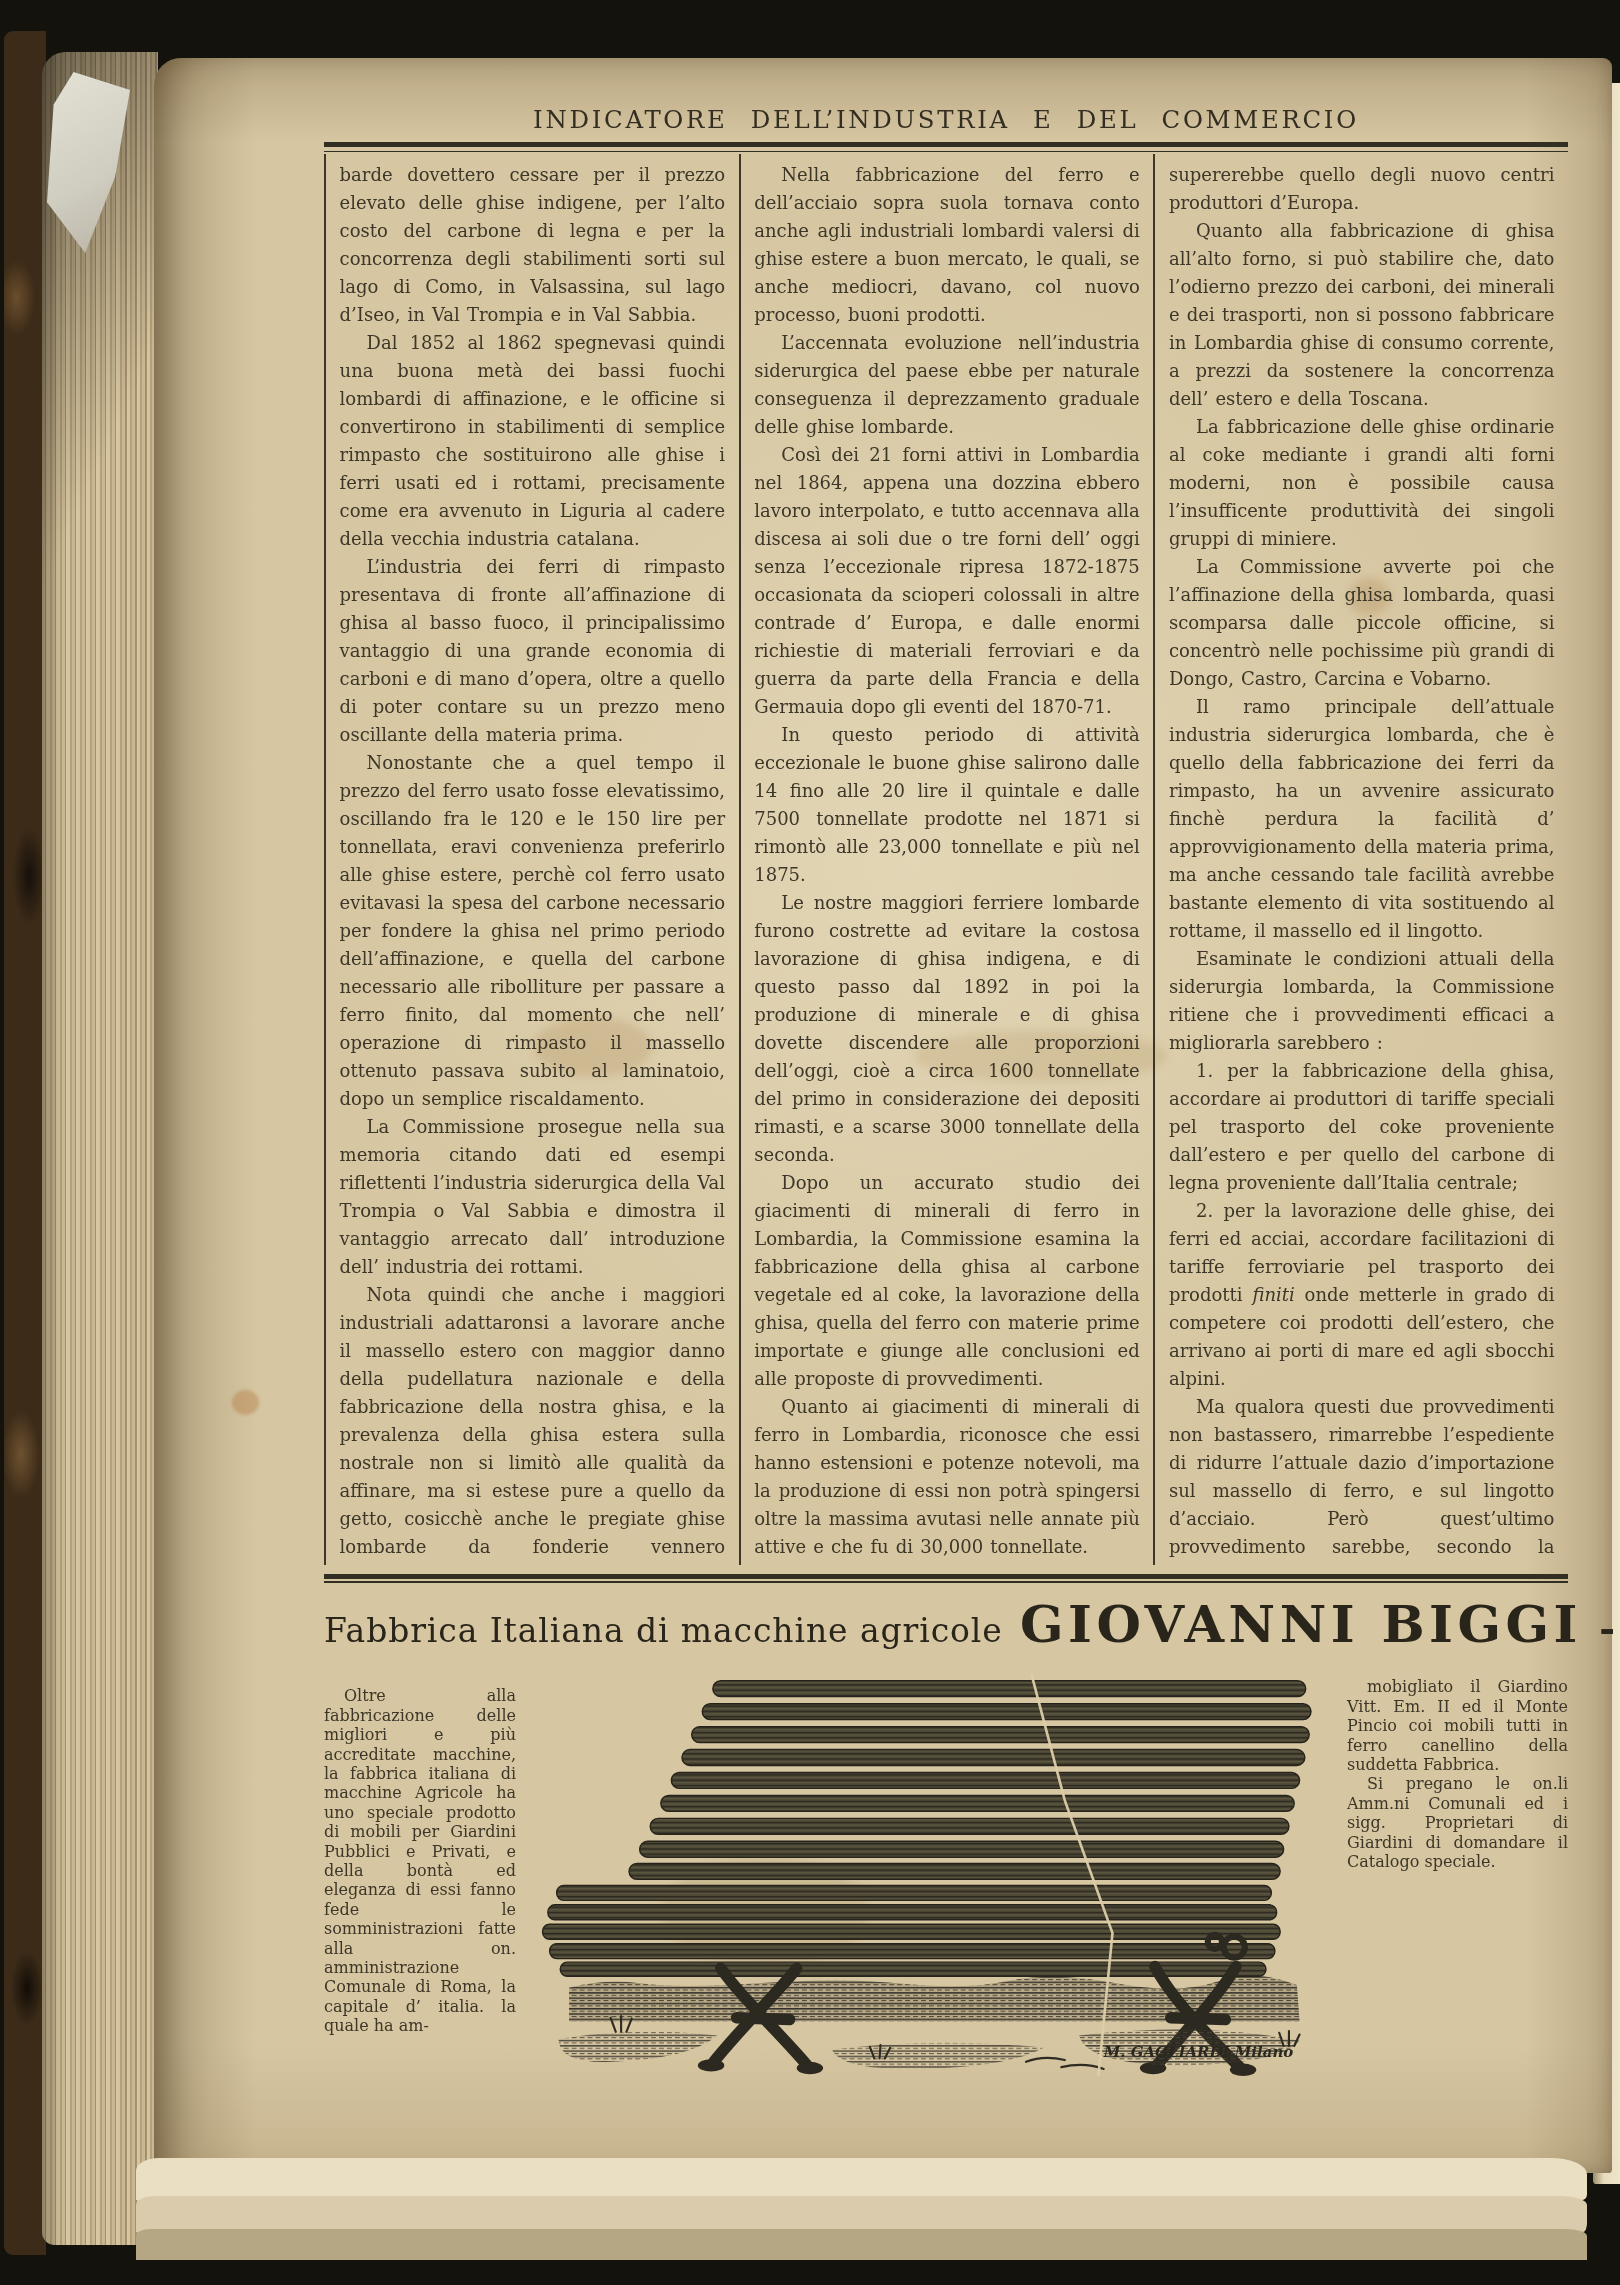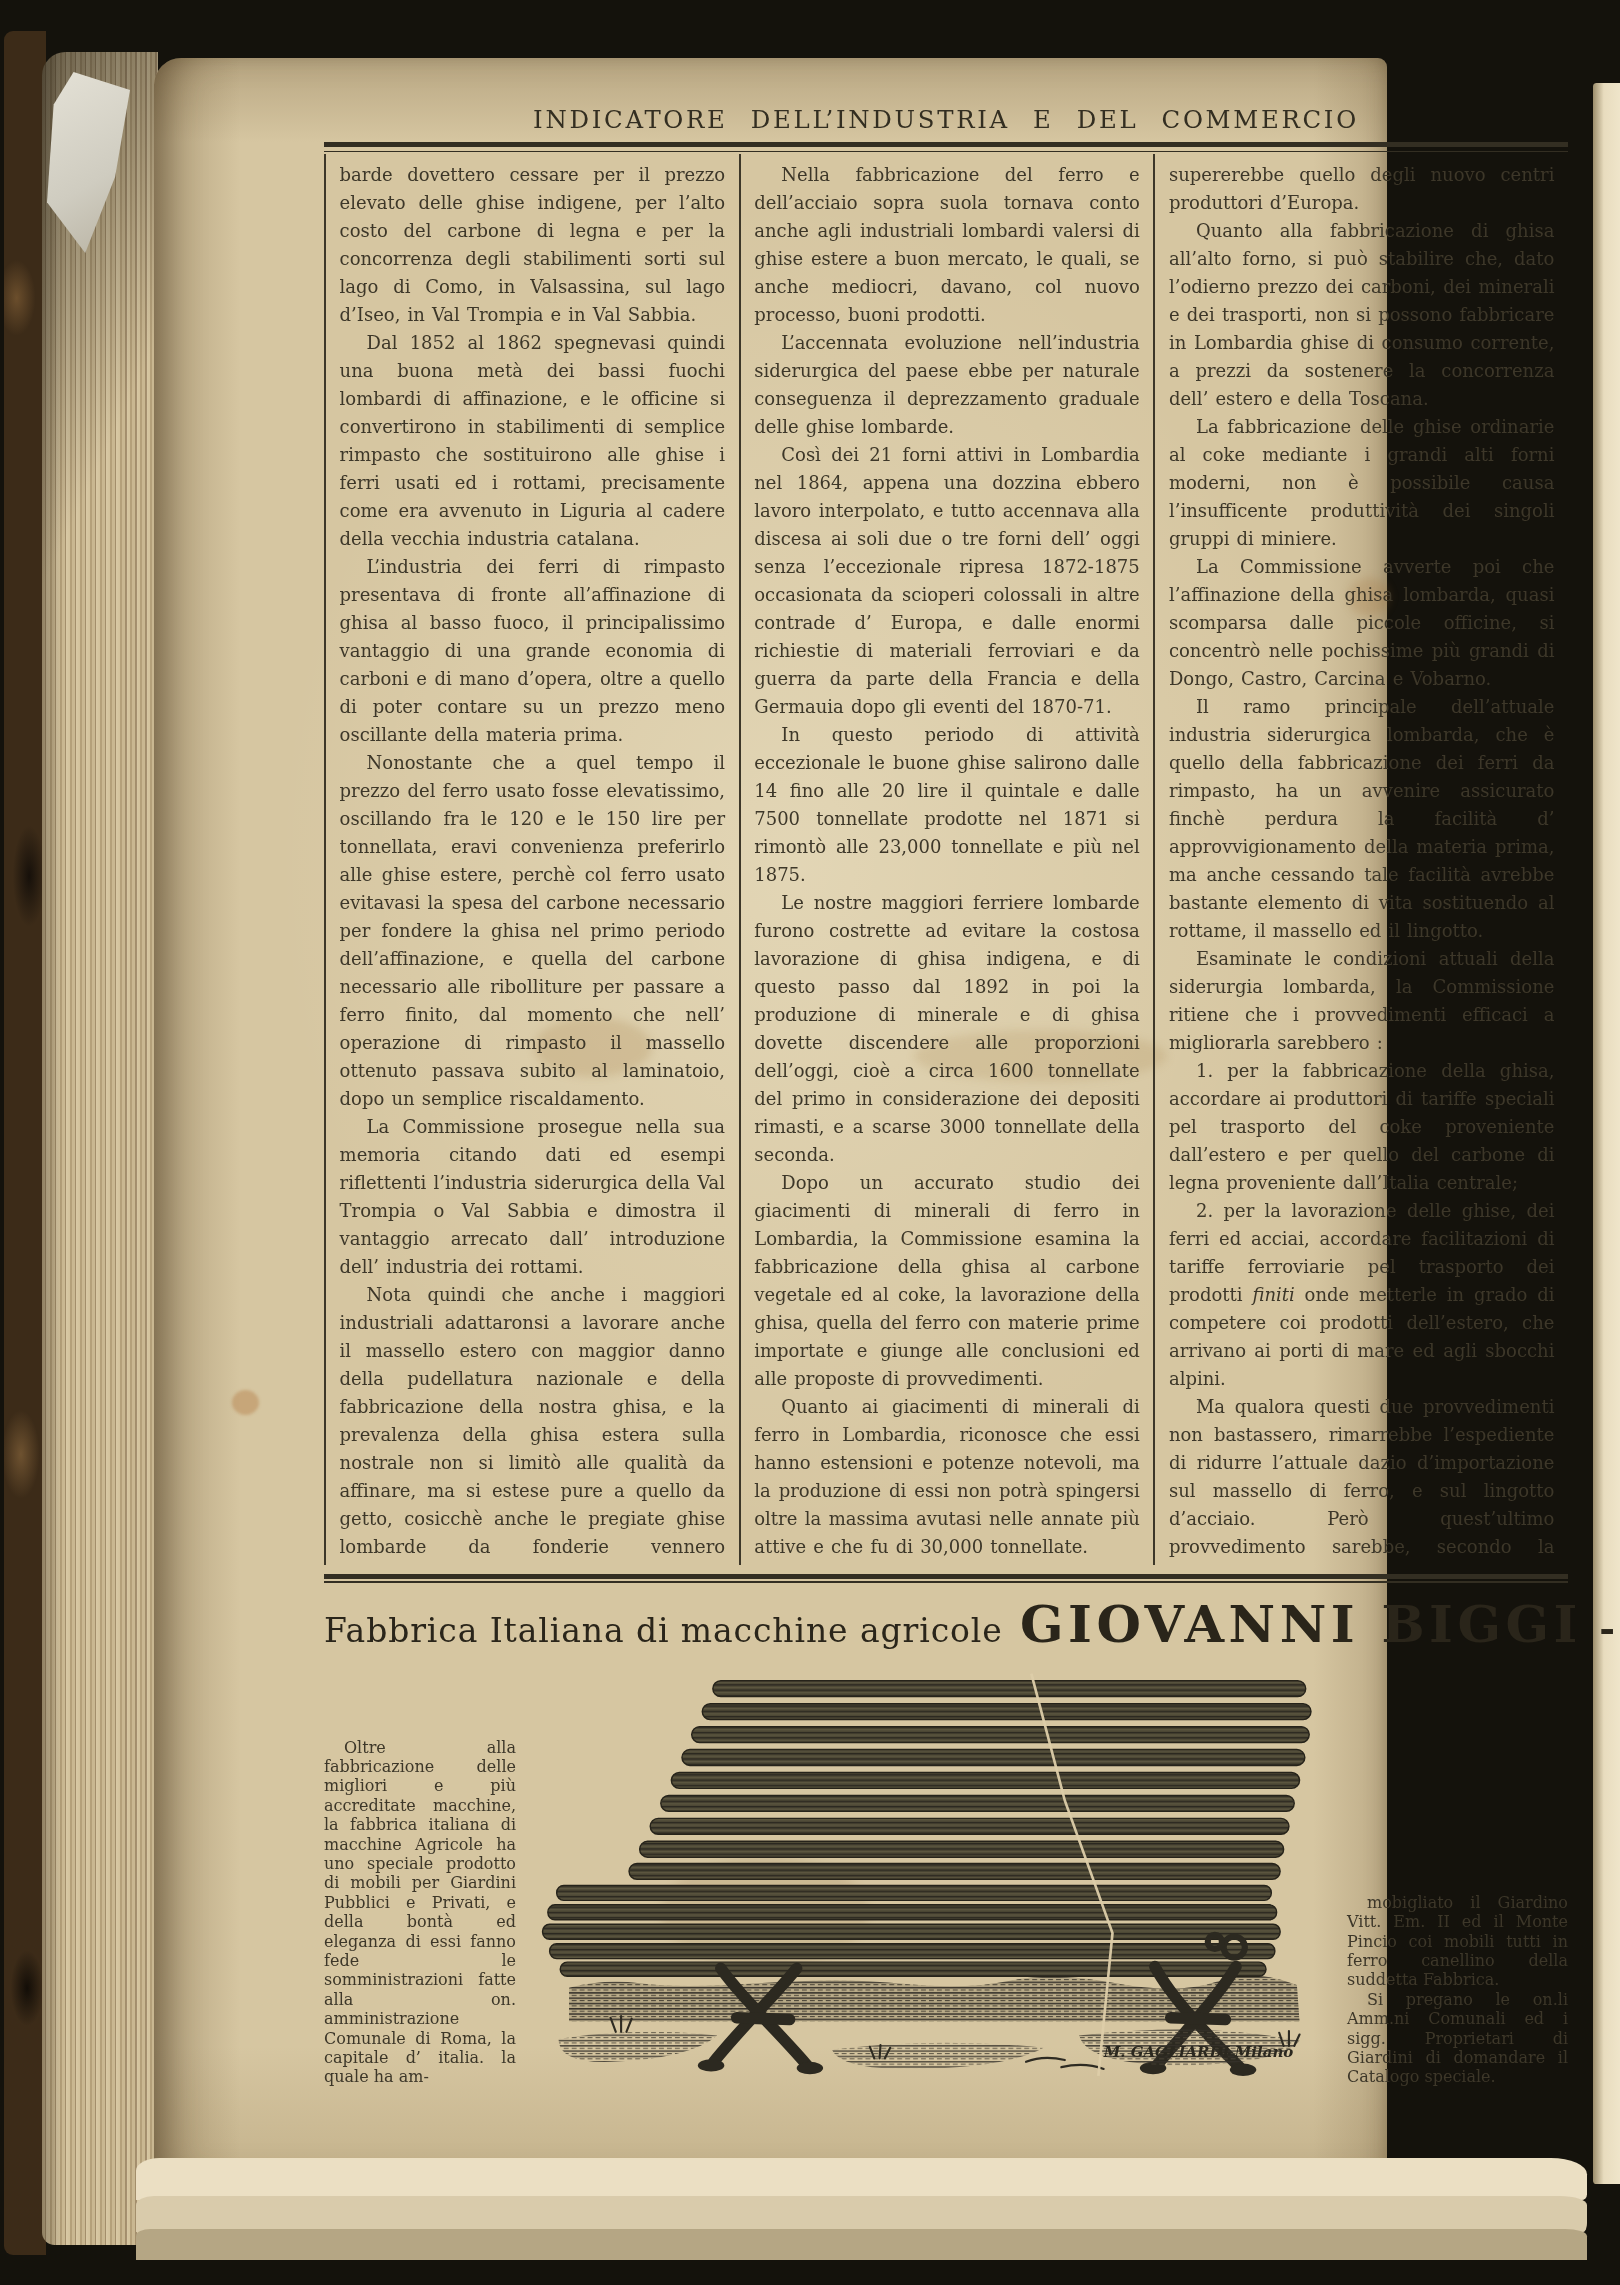--- a/index.html
+++ b/index.html
@@ -50,21 +50,21 @@
     background:linear-gradient(90deg,#9c8d6c 0%,#e8dcbe 40%,#efe5ca 100%);
     border-radius:3.6px 0 0 3.6px;
   }
   .curl-band{position:absolute;left:136px;width:1451px;}
   .band-1{top:2158px;height:42px;background:#ebdfc3;border-radius:23.5px 36px 5.4px 0/12.7px 16.3px 5.4px 0;}
   .band-2{top:2196px;height:36px;background:#d9cbab;border-radius:18px 27px 3.6px 0/9px;}
   .band-3{top:2229px;height:31px;background:#b5a684;border-radius:14.5px 22px 0 0/7.2px;}
 
   
   .page{
-    position:absolute;left:154px;top:58px;width:1233px;height:2115px;
+    position:absolute;left:154px;top:58px;width:1458px;height:2115px;
     background:
       radial-gradient(ellipse 60% 45% at 52% 38%, rgba(255,250,228,.30), transparent 70%),
       linear-gradient(90deg, rgba(95,72,38,.30) 0%, transparent 7%, transparent 94%, rgba(95,72,38,.22) 100%),
       linear-gradient(0deg, rgba(120,95,50,.18) 0%, transparent 6%, transparent 96%, rgba(95,72,38,.25) 100%),
       var(--paper);
     border-radius:27px 9px 3.6px 0;
     box-shadow:inset 25px 0 38px -16.3px rgba(60,44,22,.55), inset -12.7px 0 23.5px -14.5px rgba(60,44,22,.4);
     padding-left:44px;
   }
   .stain{position:absolute;border-radius:50%;filter:blur(4.5px);pointer-events:none;}
@@ -125,21 +125,21 @@
     text-align:center;
     white-space:nowrap;
     color:#2a251a;
   }
   .ad-title .lead{font-size:33px;letter-spacing:0.9px;}
   .ad-title .name{font-size:51px;font-weight:bold;letter-spacing:4.5px;margin:0 12.7px;}
   .ad-title .tail{font-size:38px;font-weight:bold;letter-spacing:0.9px;}
   .ad-body{
     display:flex;
     margin-top:9px;
-    align-items:flex-end;
+    align-items:flex-start;
   }
   .ad-col{
     font-size:16px;
     line-height:19.4px;
     text-align:justify;
     color:var(--ink-soft);
   }
   .ad-col-left{width:192px;padding-top:23.5px;}
   .ad-col-right{width:221px;padding-top:14.5px;}
   .ad-illustration{flex:1;margin:0 16.3px;}

